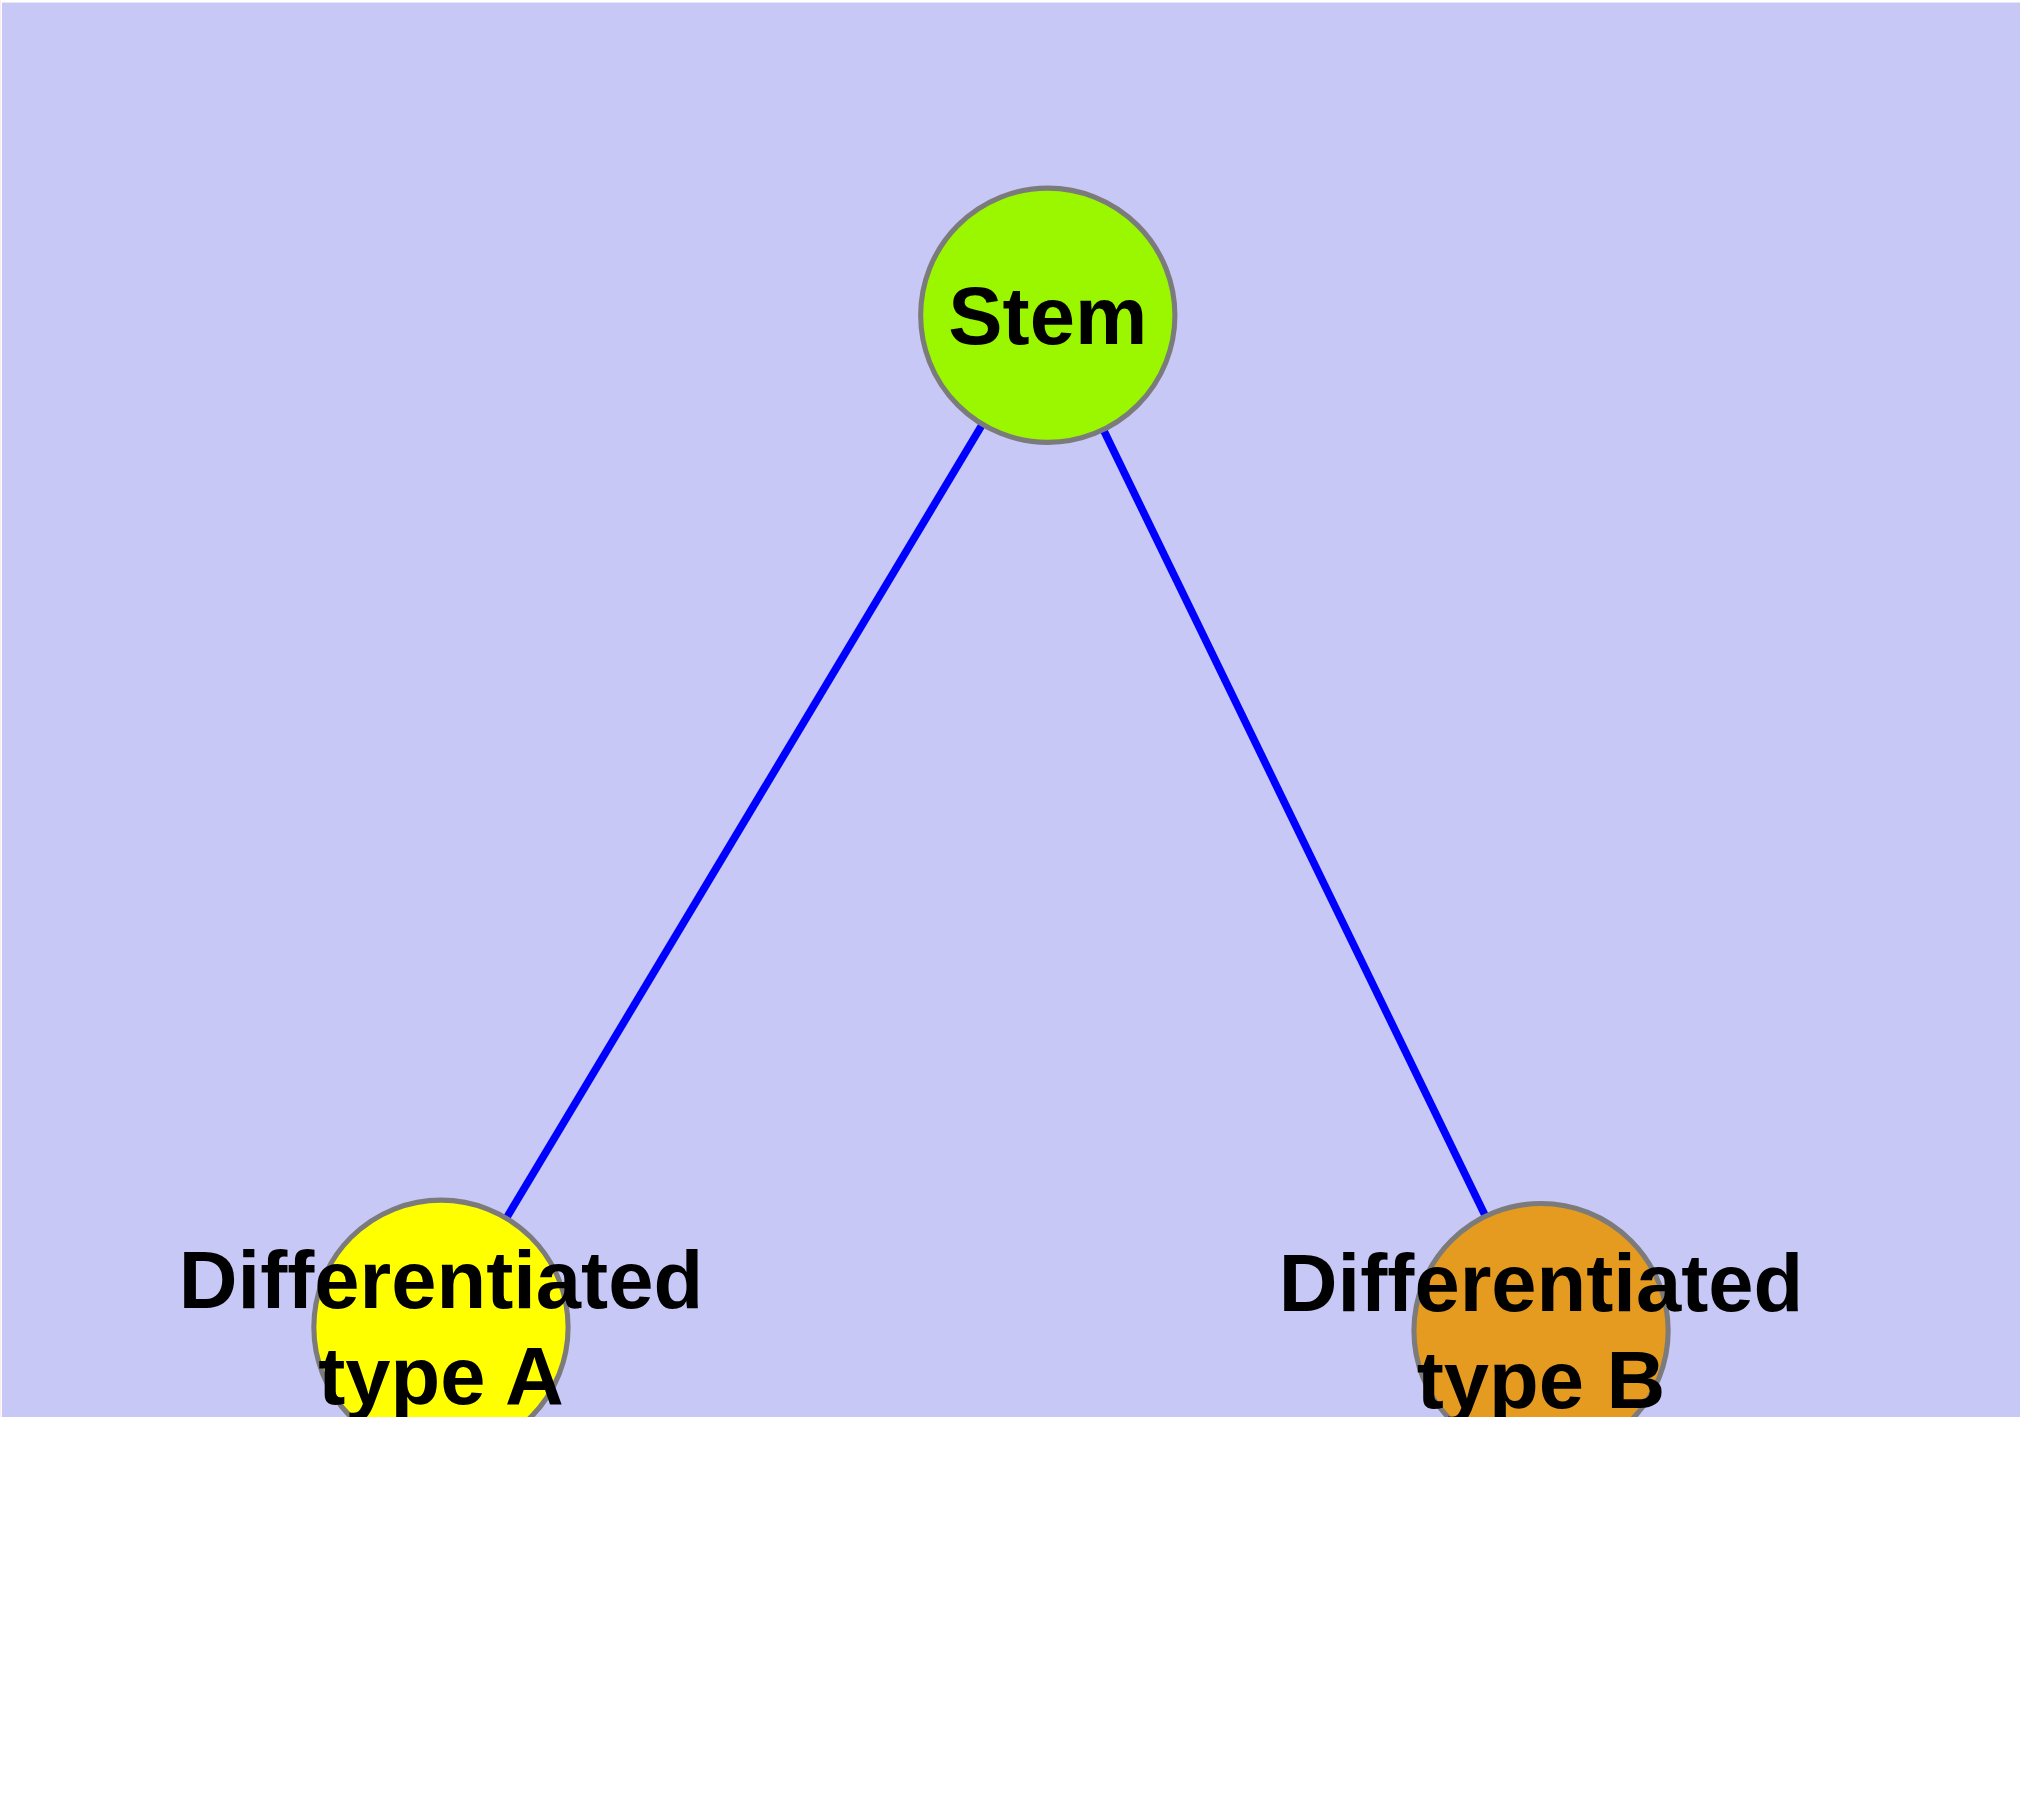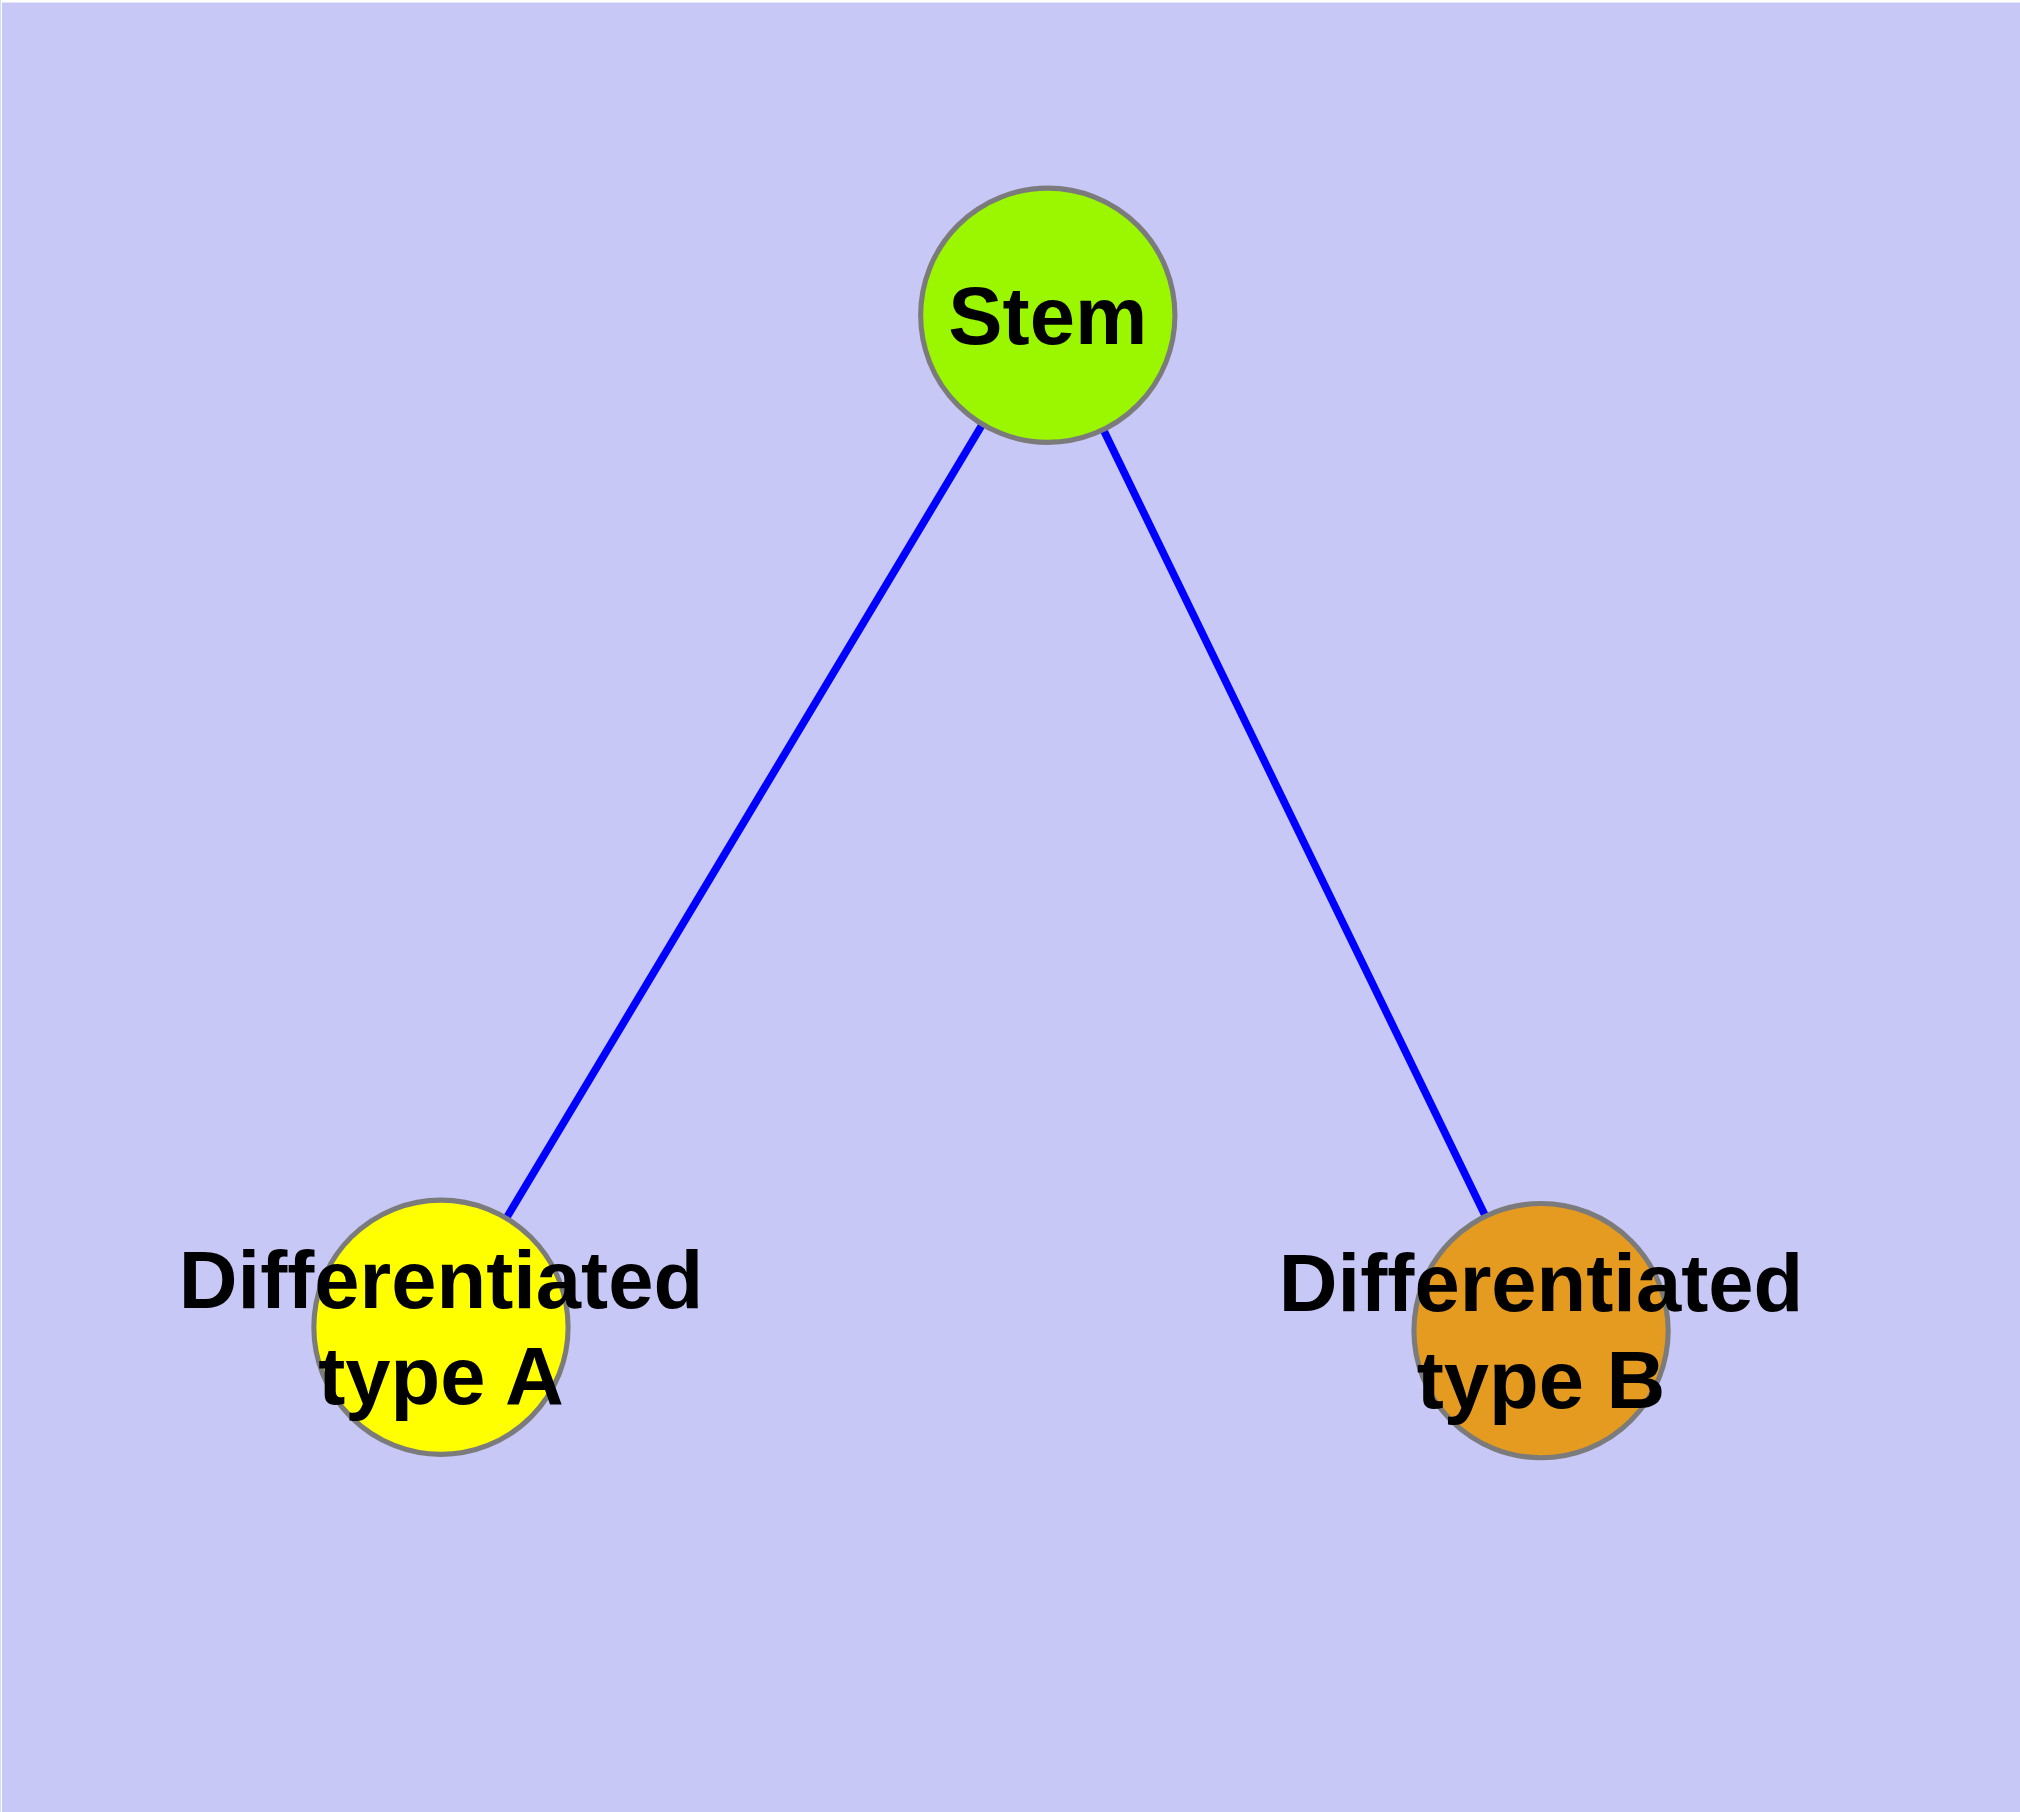--- a/index.html
+++ b/index.html
@@ -2,22 +2,22 @@
 <html style="font-size:13.6px"><head>
 <meta charset="utf-8">
 <style>
   html, body {
     margin: 0;
     padding: 0;
     background: #ffffff;
   }
   .figure-frame {
     width: 2021px;
-    height: 1812px;
-    background: #3b82f6;
+    height: 1417px;
+    background: #f9a8d4;
     overflow: hidden;
   }
   svg {
     display: block;
   }
   .node-label {
     font-family: "Liberation Sans", "DejaVu Sans", sans-serif;
     font-weight: bold;
   }
 </style>

